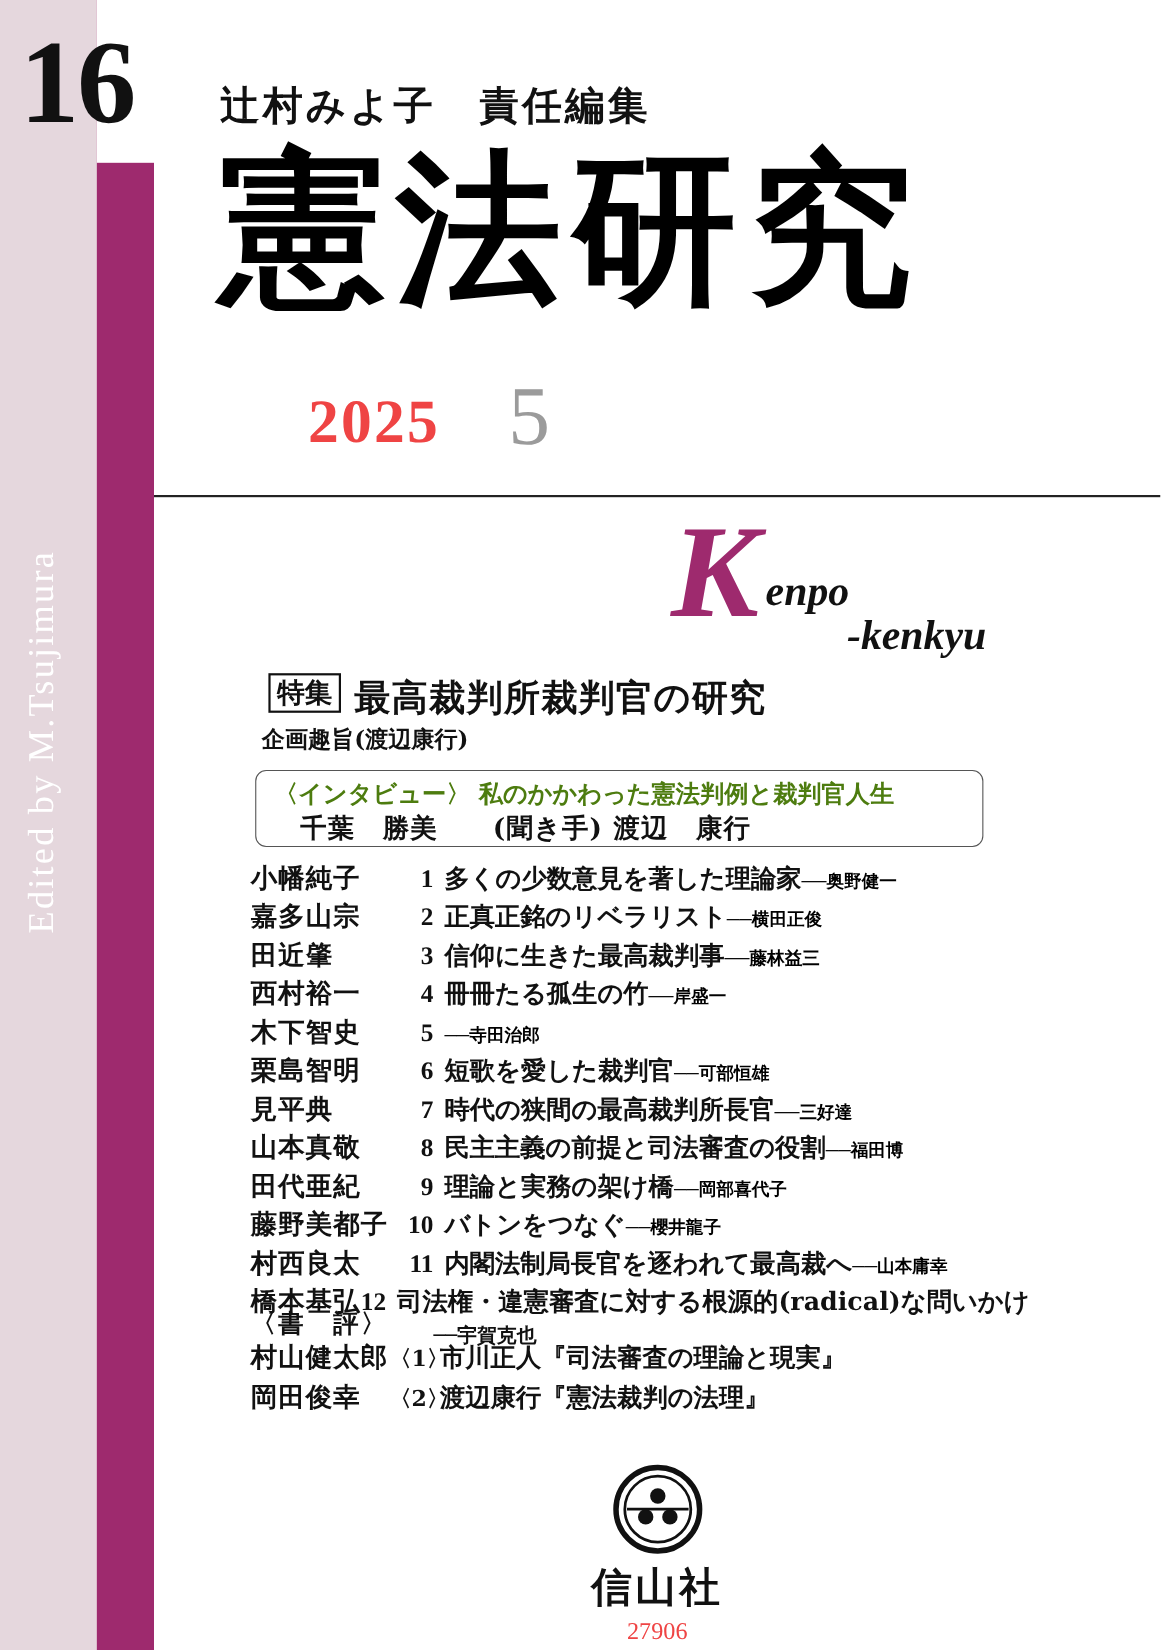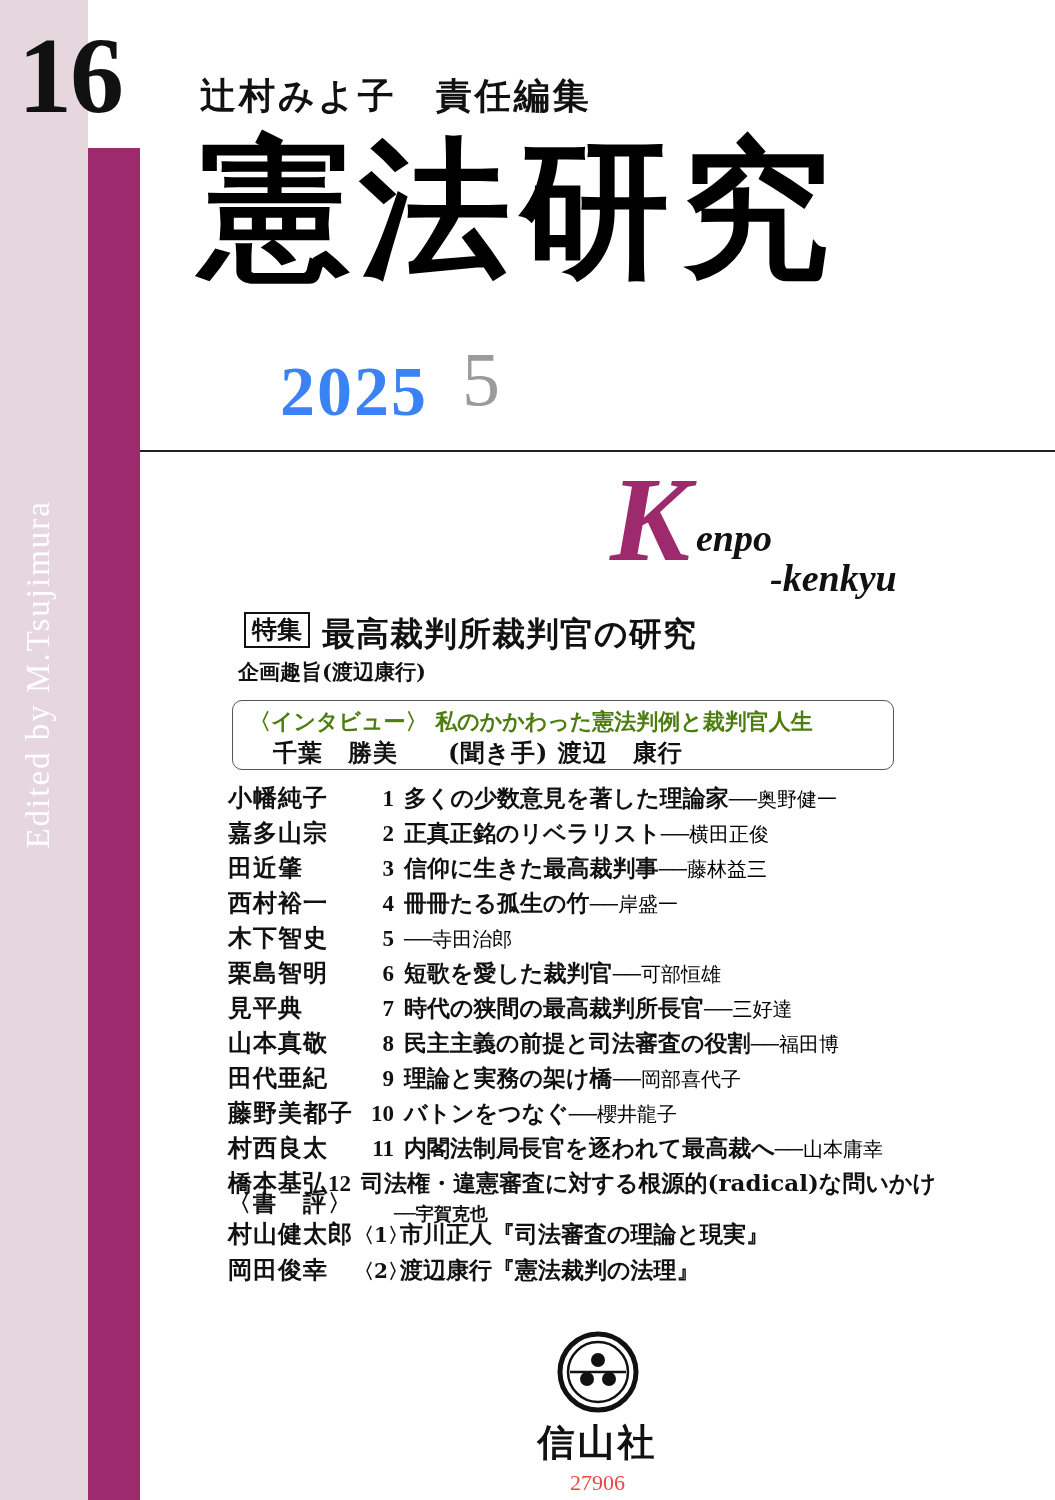--- a/index.html
+++ b/index.html
@@ -91,23 +91,23 @@
     font-size: 150px;
     font-weight: bold;
     letter-spacing: 10px;
     line-height: 1.15;
     color: #000000;
   }
   .year-line {
     position: absolute;
     left: 140px; top: 352px;
     font-family: "Liberation Serif", serif;
-    font-size: 70px;
-    font-weight: bold;
-    color: #3b82f6;
+    font-size: 56px;
+    font-weight: bold;
+    color: #ef4444;
     letter-spacing: 2px;
   }
   .issue-big {
     position: absolute;
     left: 322px; top: 336px;
     font-family: "Liberation Serif", serif;
     font-size: 76px;
     color: #9b9b9b;
     font-weight: normal;
   }
@@ -235,22 +235,22 @@
     font-weight: bold;
     color: #111;
   }
   .toc-title {
     font-family: "DejaVu Serif", serif;
     font-size: 23px;
     font-weight: bold;
     color: #111;
   }
   .toc-sub {
-    font-size: 20px;
-    font-weight: normal;
+    font-size: 16px;
+    font-weight: bold;
     text-align: right;
   }
   .toc-cont {
     padding-left: 166px;
     font-family: "DejaVu Serif", serif;
     font-size: 18px;
     font-weight: bold;
     color: #111;
     height: 30px;
   }

